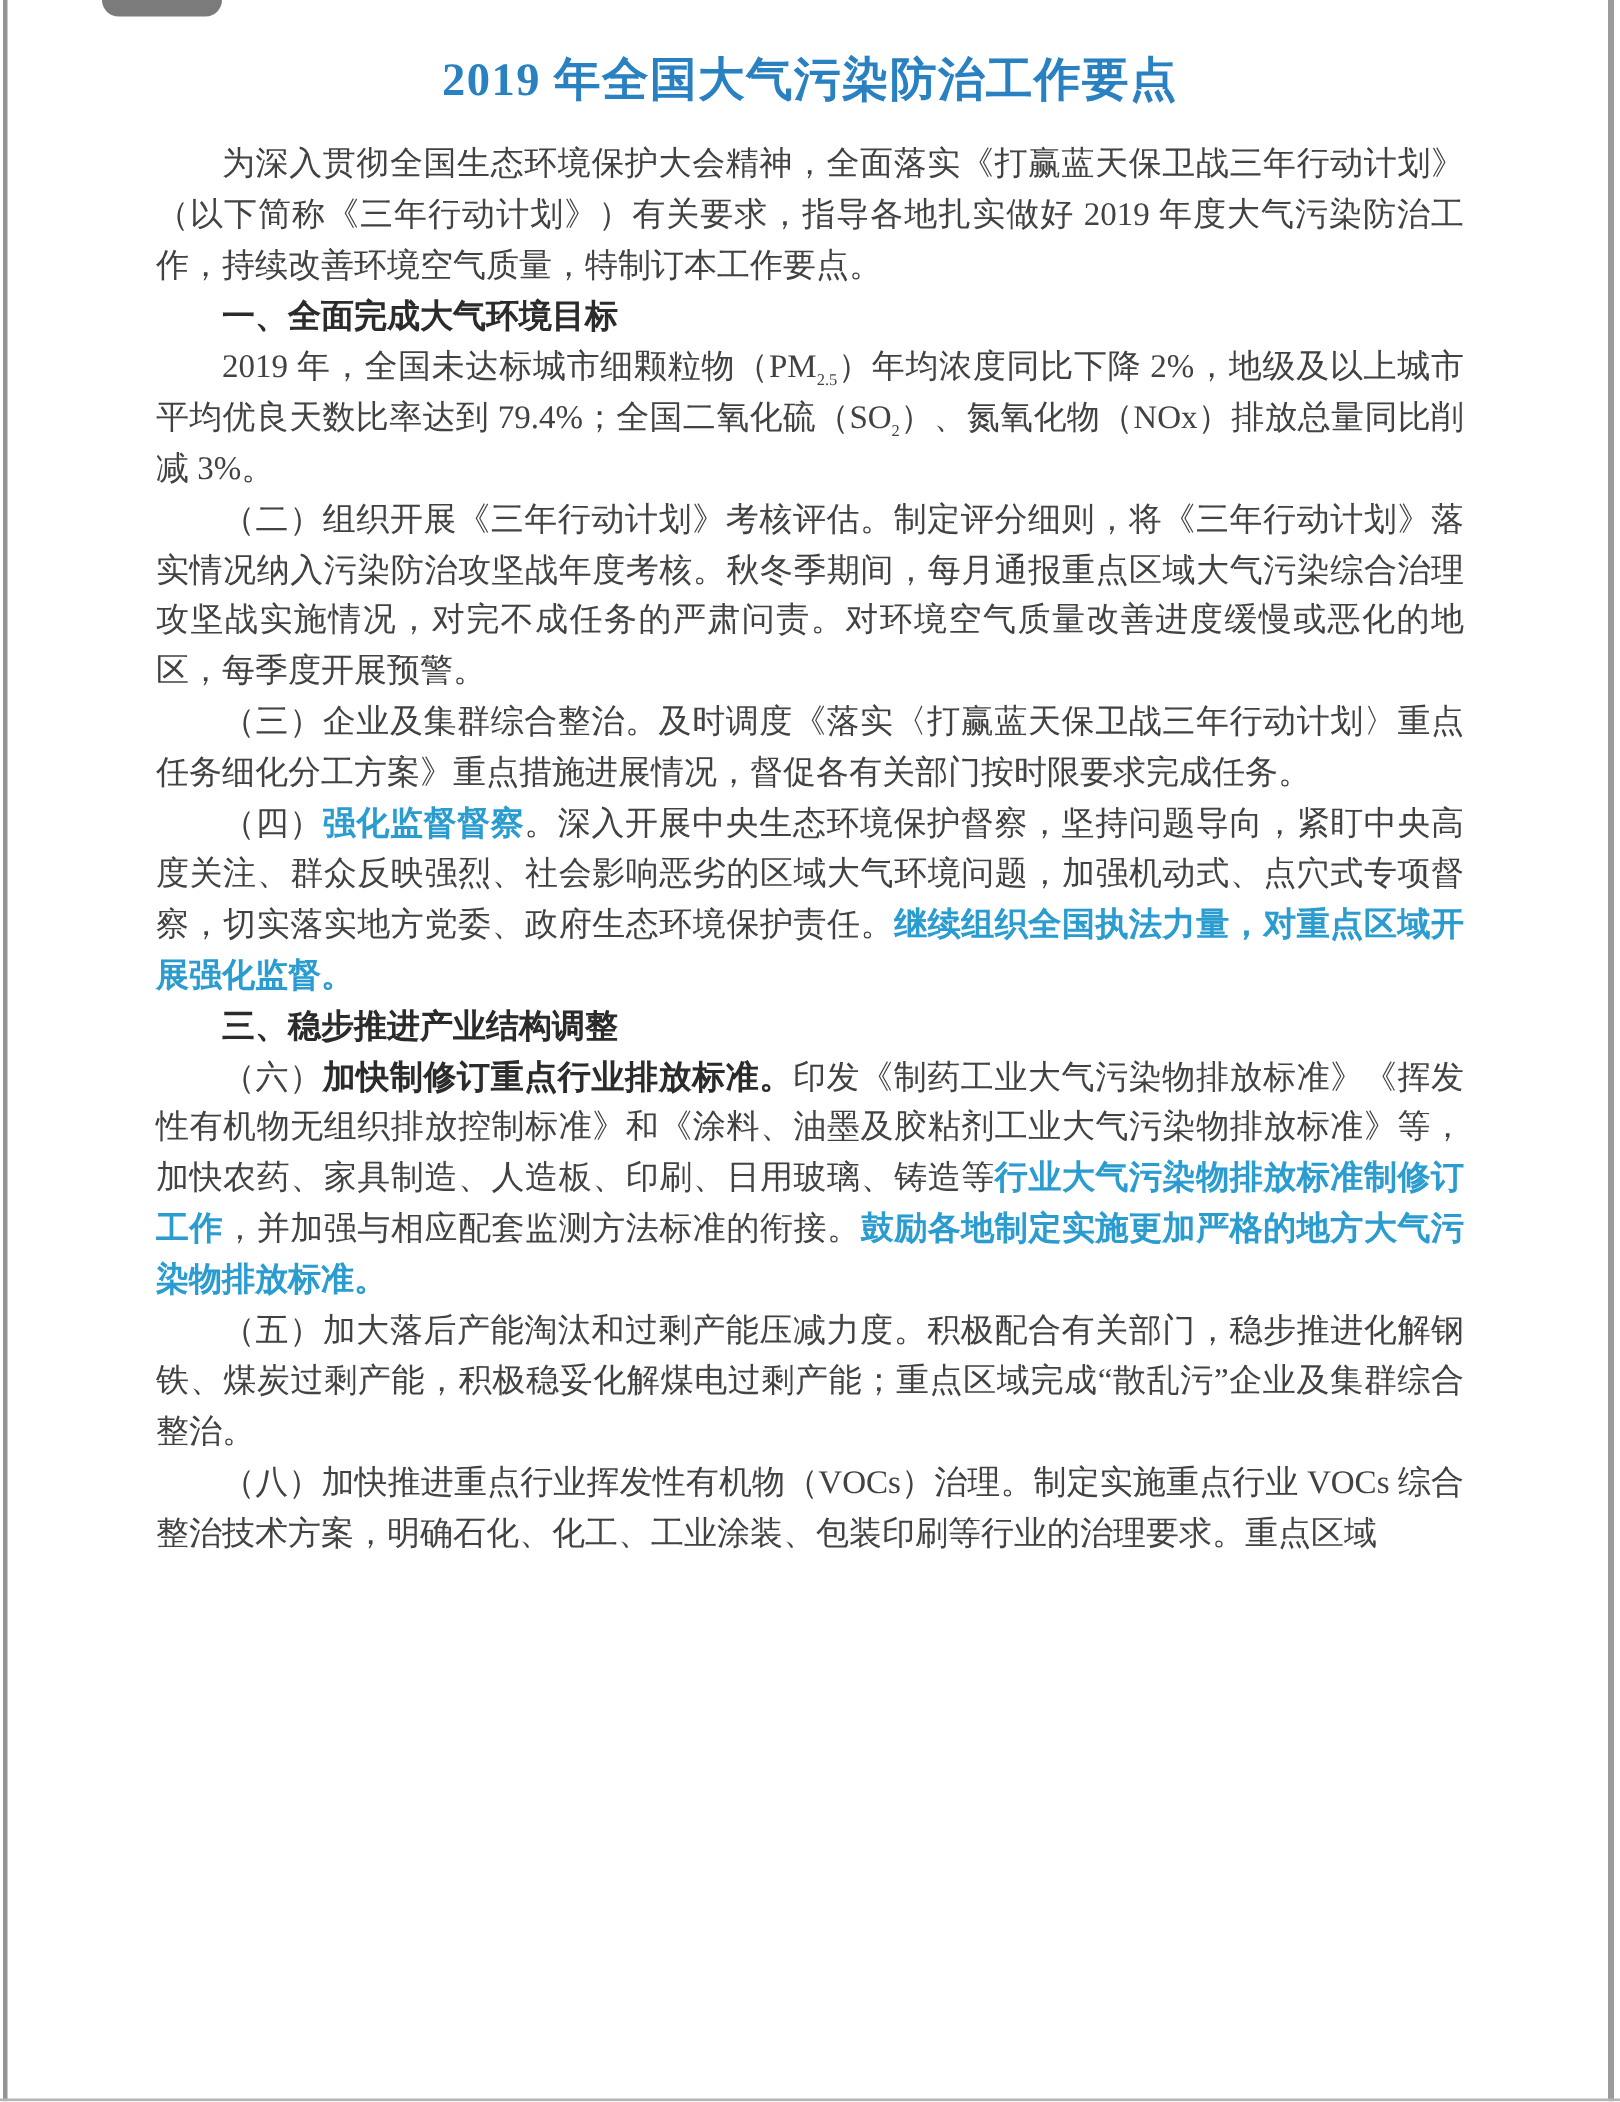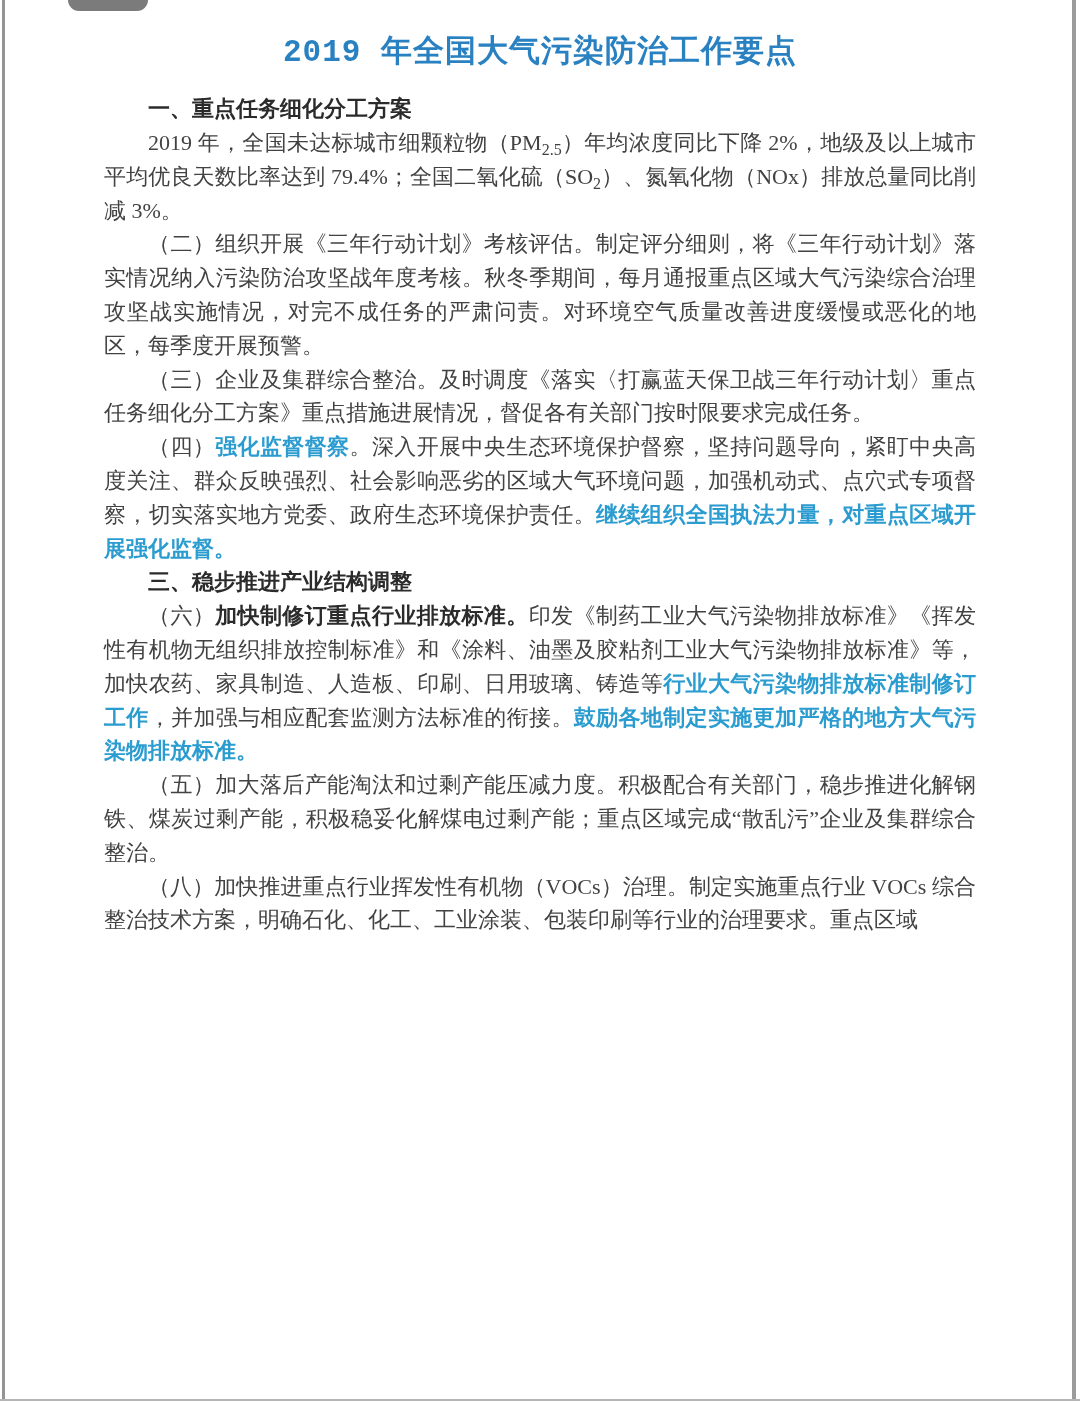--- a/index.html
+++ b/index.html
@@ -39,21 +39,21 @@
   }
   .content {
     position: absolute;
     left: 104px;
     top: 0;
     width: 872px;
   }
   .doc-title {
     margin: 34px 0 21px 0;
     text-align: center;
-    font-family: Liberation Mono, monospace;
+    font-family: Liberation Serif, serif;
     font-weight: bold;
     font-size: 31px;
     line-height: 1.2;
     letter-spacing: 1px;
     color: var(--title-blue, #2a81c1);
   }
   p.para, p.heading {
     margin: 0;
     font-size: 22px;
     line-height: 33.8px;
@@ -74,37 +74,38 @@
     color: var(--highlight-blue, #2b9ccf);
     font-weight: bold;
     font-family: "Liberation Sans", "DejaVu Sans", sans-serif;
   }
   .seg-bold {
     color: var(--heading-text, #2b2b2b);
     font-weight: bold;
     font-family: "Liberation Sans", "DejaVu Sans", sans-serif;
   }
   sub.seg-sub {
-    font-size: 16px;
+    font-size: 11px;
     line-height: 0;
   }
 </style>
 </head>
 <body>
 
 <div class="screen">
   <div class="page-border left"></div>
   <div class="page-border right"></div>
   <div class="top-tab"></div>
   <div class="bottom-edge"></div>
 
   <div class="content">
     <h1 class="doc-title">2019 年全国大气污染防治工作要点</h1>
     <div id="doc-body">
-        <p class="heading"><span class="seg-bold">一、重点任务细化分工方案</span></p>
+        <p class="para"><span class="seg-normal">为深入贯彻全国生态环境保护大会精神，全面落实《打赢蓝天保卫战三年行动计划》（以下简称《三年行动计划》）有关要求，指导各地扎实做好 2019 年度大气污染防治工作，持续改善环境空气质量，特制订本工作要点。</span></p>
+        <p class="heading"><span class="seg-bold">一、全面完成大气环境目标</span></p>
         <p class="para"><span class="seg-normal">2019 年，全国未达标城市细颗粒物（PM</span><sub class="seg-sub">2.5</sub><span class="seg-normal">）年均浓度同比下降 2%，地级及以上城市平均优良天数比率达到 79.4%；全国二氧化硫（SO</span><sub class="seg-sub">2</sub><span class="seg-normal">）、氮氧化物（NOx）排放总量同比削减 3%。</span></p>
         <p class="para"><span class="seg-normal">（二）组织开展《三年行动计划》考核评估。制定评分细则，将《三年行动计划》落实情况纳入污染防治攻坚战年度考核。秋冬季期间，每月通报重点区域大气污染综合治理攻坚战实施情况，对完不成任务的严肃问责。对环境空气质量改善进度缓慢或恶化的地区，每季度开展预警。</span></p>
         <p class="para"><span class="seg-normal">（三）企业及集群综合整治。及时调度《落实〈打赢蓝天保卫战三年行动计划〉重点任务细化分工方案》重点措施进展情况，督促各有关部门按时限要求完成任务。</span></p>
         <p class="para"><span class="seg-normal">（四）</span><span class="seg-blue">强化监督督察</span><span class="seg-normal">。深入开展中央生态环境保护督察，坚持问题导向，紧盯中央高度关注、群众反映强烈、社会影响恶劣的区域大气环境问题，加强机动式、点穴式专项督察，切实落实地方党委、政府生态环境保护责任。</span><span class="seg-blue">继续组织全国执法力量，对重点区域开展强化监督。</span></p>
         <p class="heading"><span class="seg-bold">三、稳步推进产业结构调整</span></p>
         <p class="para"><span class="seg-normal">（六）</span><span class="seg-bold">加快制修订重点行业排放标准。</span><span class="seg-normal">印发《制药工业大气污染物排放标准》《挥发性有机物无组织排放控制标准》和《涂料、油墨及胶粘剂工业大气污染物排放标准》等，加快农药、家具制造、人造板、印刷、日用玻璃、铸造等</span><span class="seg-blue">行业大气污染物排放标准制修订工作</span><span class="seg-normal">，并加强与相应配套监测方法标准的衔接。</span><span class="seg-blue">鼓励各地制定实施更加严格的地方大气污染物排放标准。</span></p>
         <p class="para"><span class="seg-normal">（五）加大落后产能淘汰和过剩产能压减力度。积极配合有关部门，稳步推进化解钢铁、煤炭过剩产能，积极稳妥化解煤电过剩产能；重点区域完成“散乱污”企业及集群综合整治。</span></p>
         <p class="para"><span class="seg-normal">（八）加快推进重点行业挥发性有机物（VOCs）治理。制定实施重点行业 VOCs 综合整治技术方案，明确石化、化工、工业涂装、包装印刷等行业的治理要求。重点区域</span></p>
       </div>
   </div>

